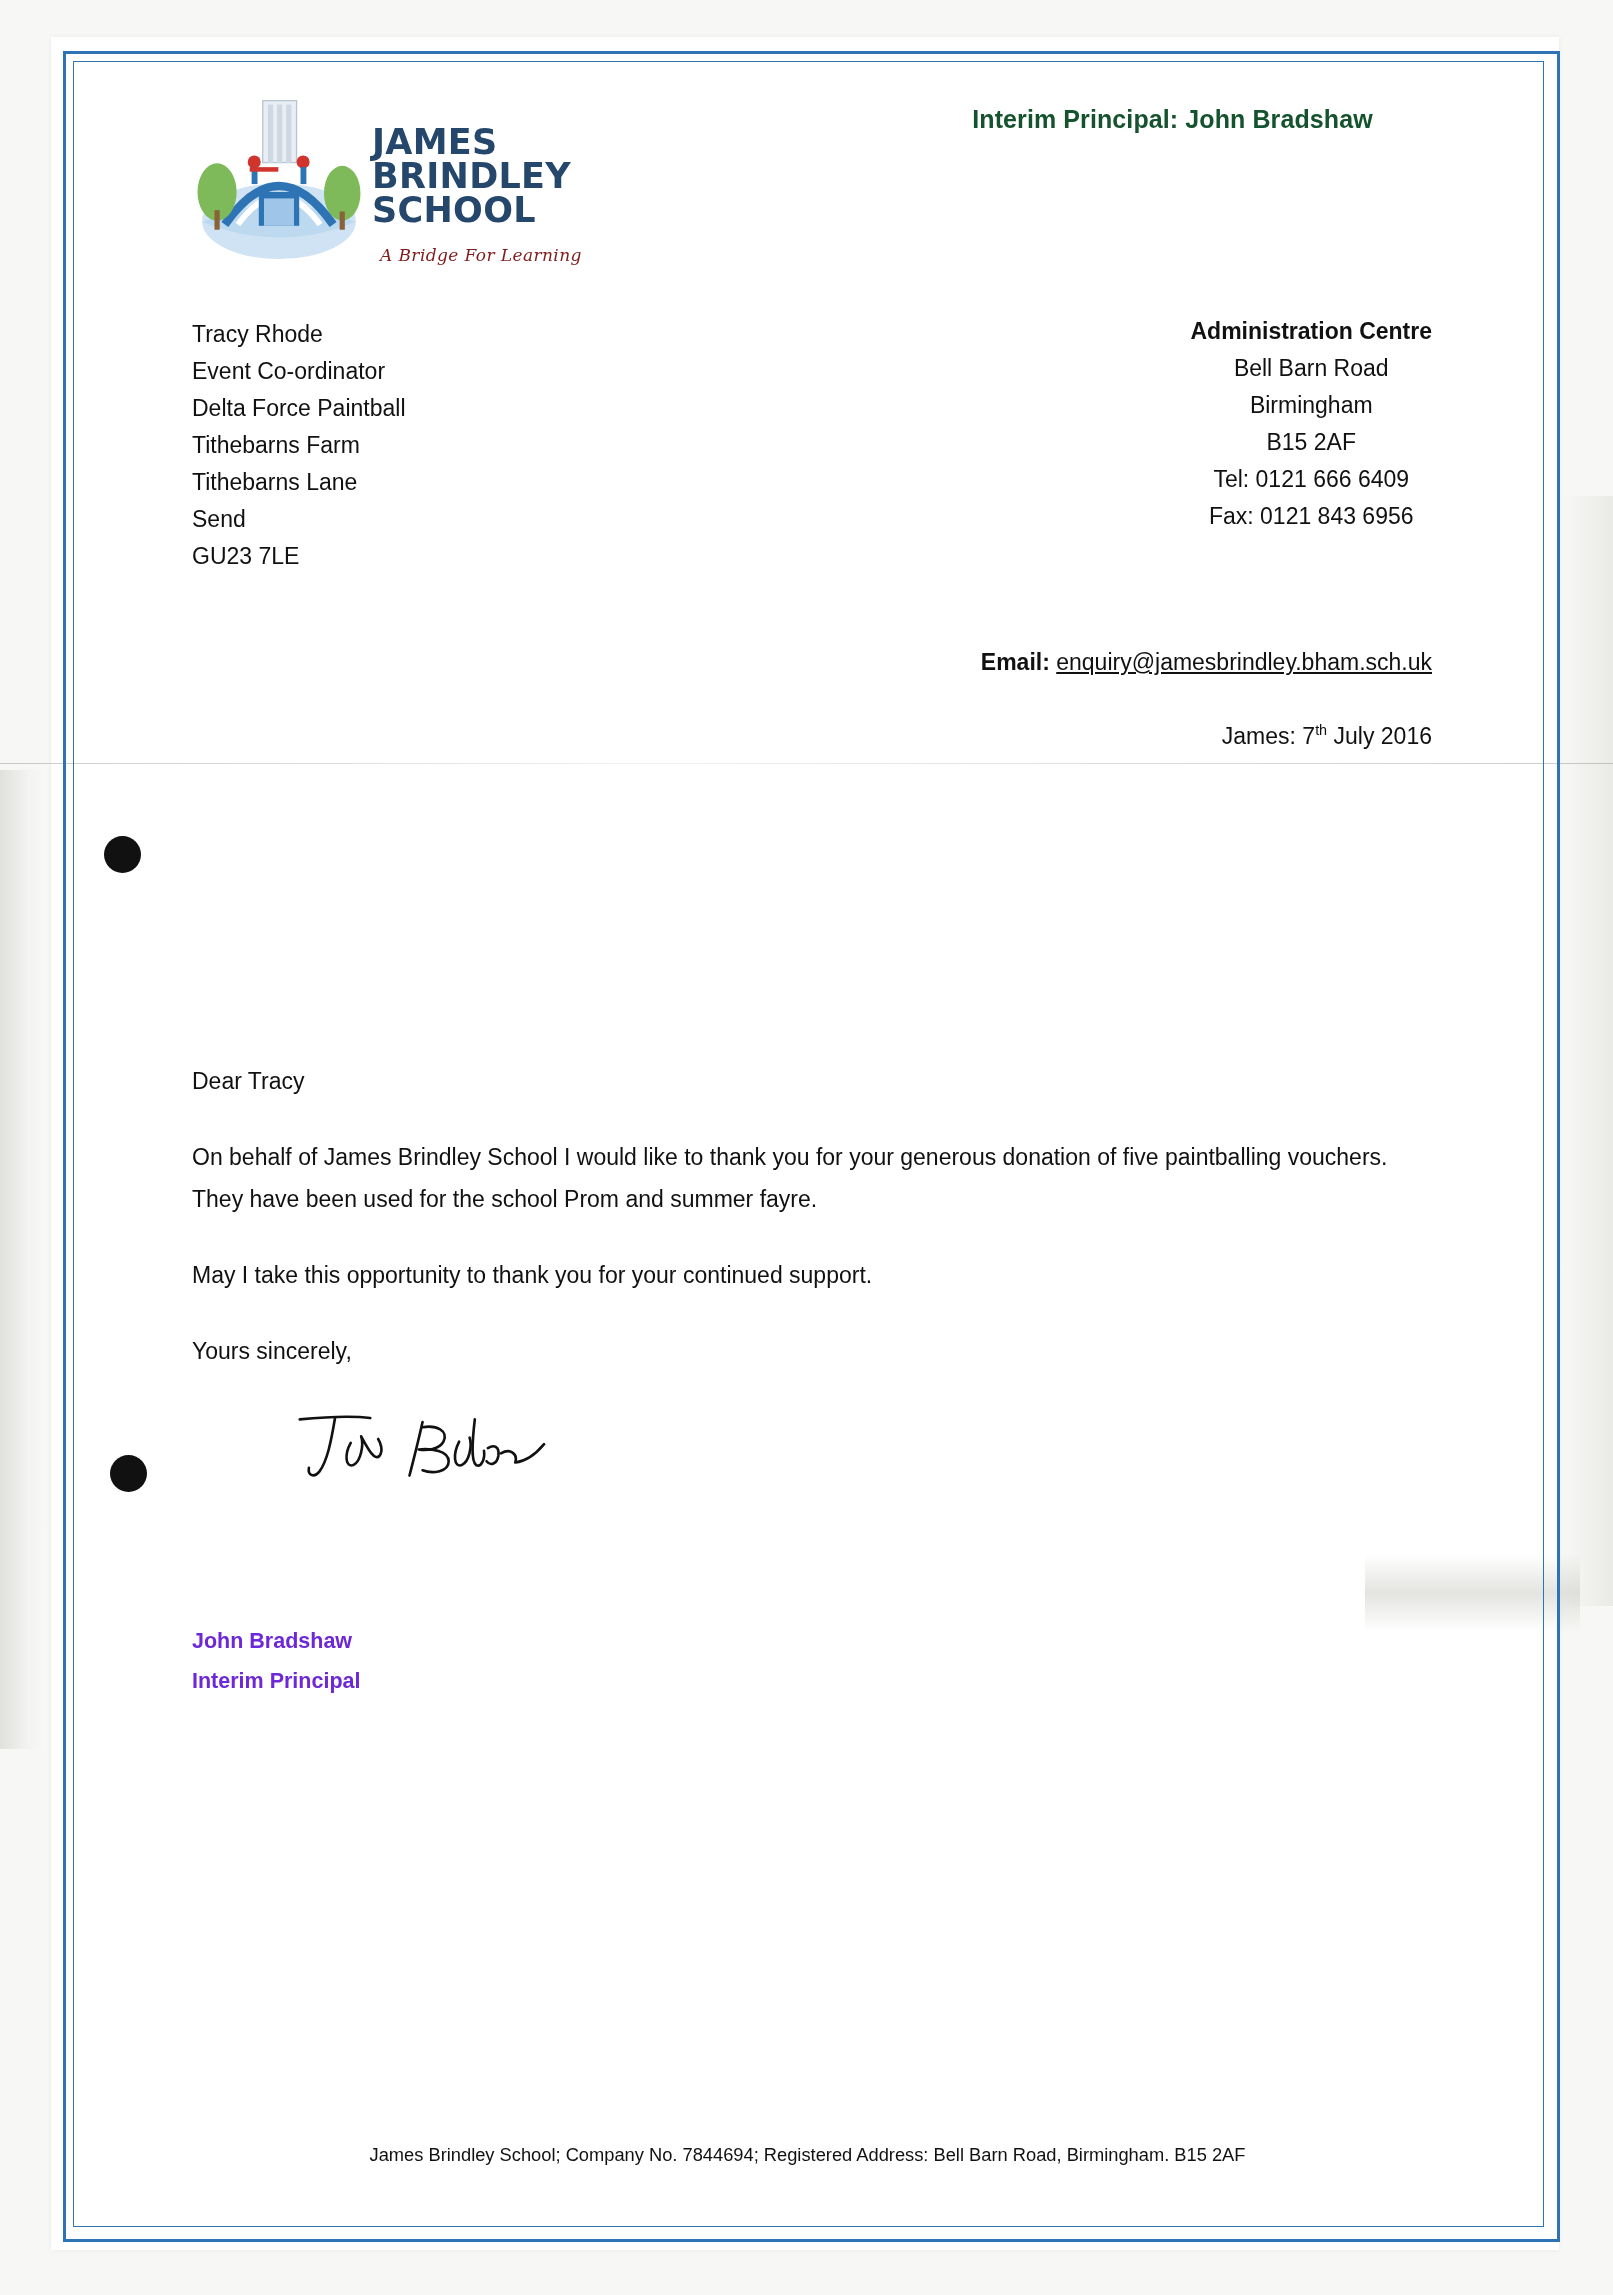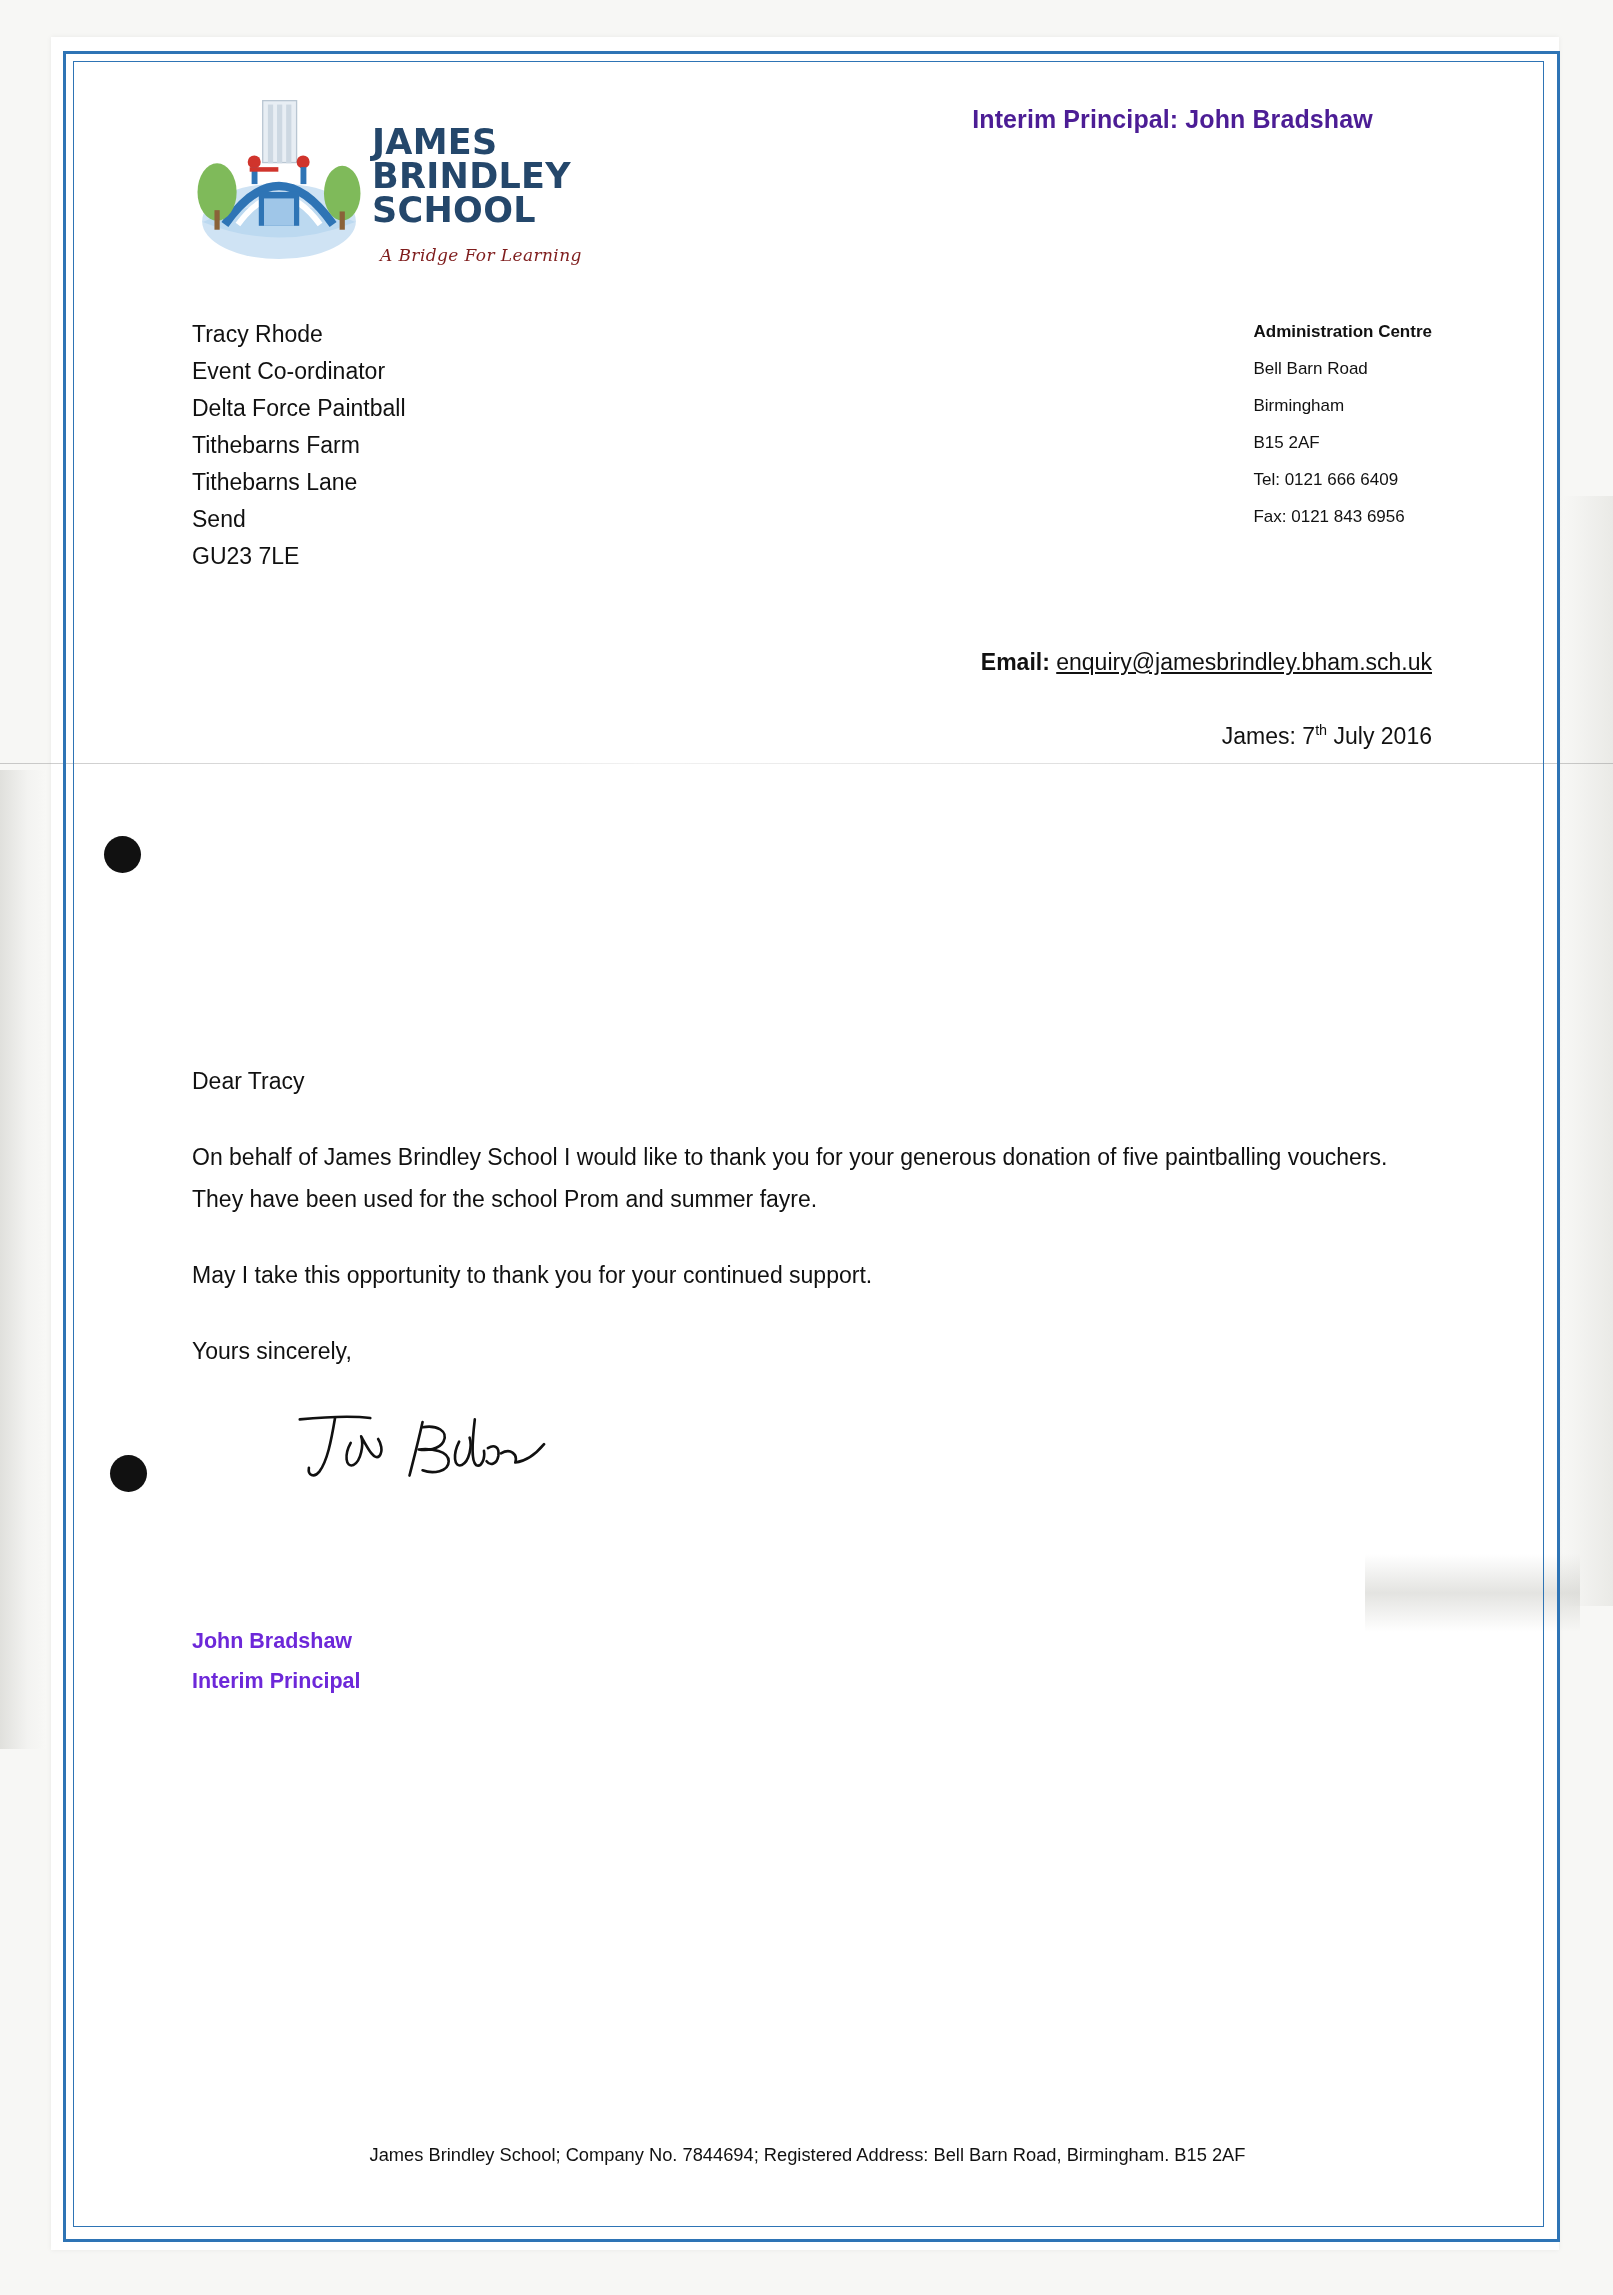--- a/index.html
+++ b/index.html
@@ -98,21 +98,21 @@
   }
 
   .principal-line {
     position: absolute;
     left: 770px;
     top: 44px;
     width: 659px;
     text-align: center;
     font-size: 25px;
     font-weight: bold;
-    color: #4c1d95;
+    color: #14532d;
     letter-spacing: 0.1px;
   }
 
   
   .logo-wrap {
     position: absolute;
     left: 118px;
     top: 33px;
     width: 418px;
     height: 215px;
@@ -150,22 +150,22 @@
     left: 119px;
     top: 255px;
     font-size: 23px;
     line-height: 37px;
     color: #111;
   }
   .addr-right {
     position: absolute;
     right: 110px;
     top: 252px;
-    text-align: left;
-    font-size: 17px;
+    text-align: center;
+    font-size: 23px;
     line-height: 37px;
     color: #111;
   }
   .addr-right .b { font-weight: bold; }
 
   .email-line {
     position: absolute;
     right: 110px;
     top: 588px;
     font-size: 23px;

